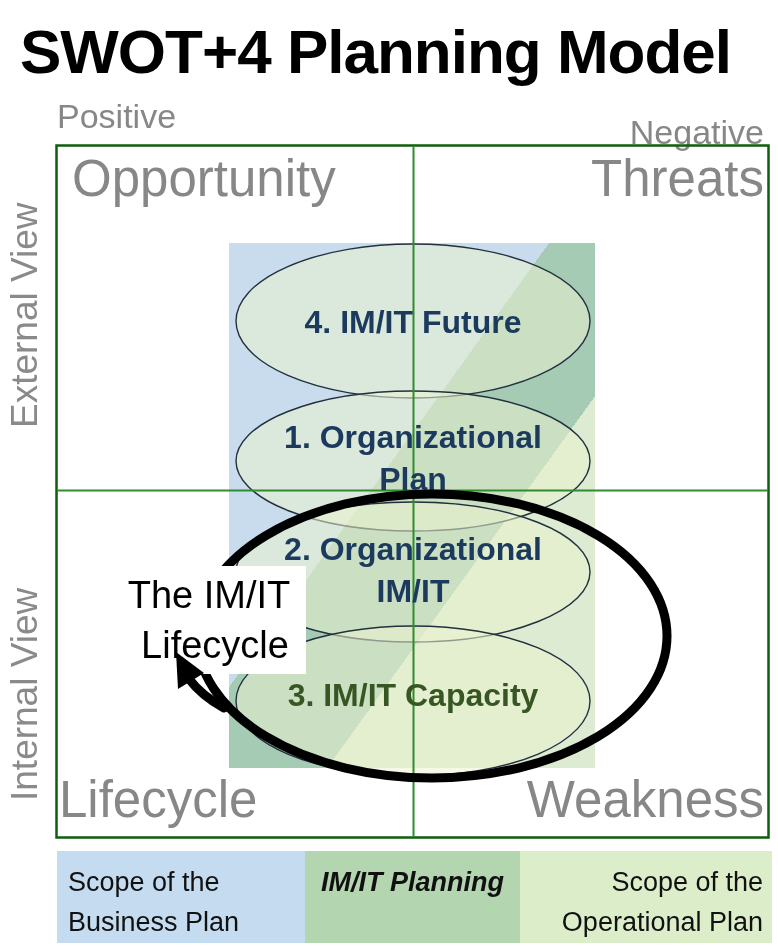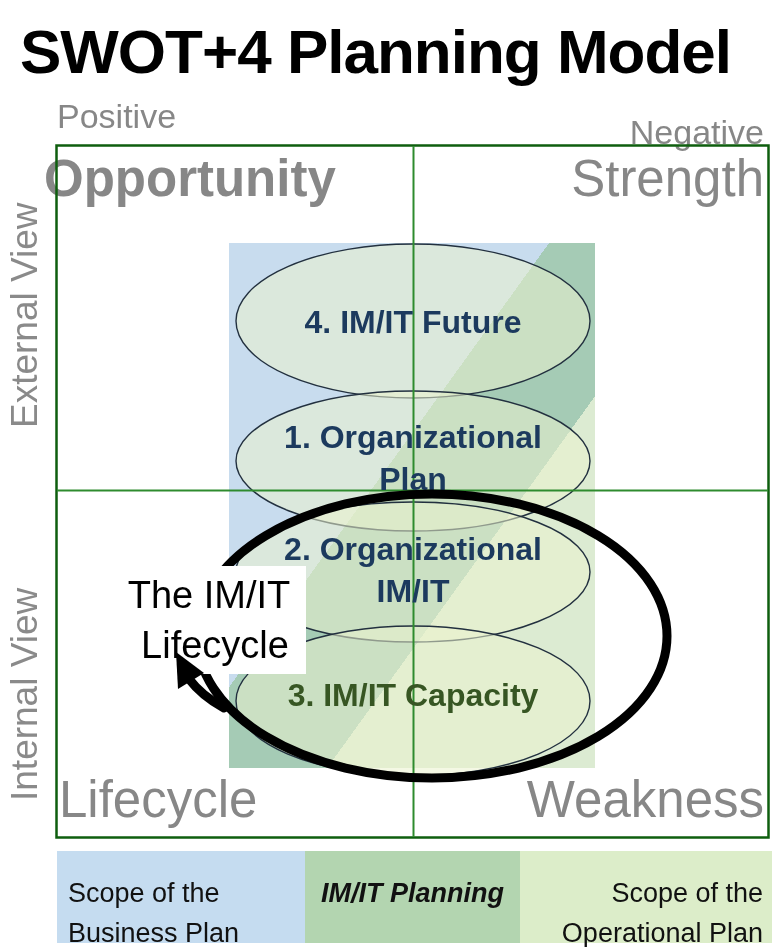--- a/index.html
+++ b/index.html
@@ -13,56 +13,56 @@
     font-size:62px;font-weight:bold;color:#000000;letter-spacing:-1px;white-space:nowrap;
   }
   .axis-label{
     top:97px;font-size:34px;color:#878787;white-space:nowrap;
   }
   .axis-positive{left:57px;}
   .axis-negative{right:14px;text-align:right;margin-top:16px;}
   .corner-label{
     font-size:51px;color:#878787;white-space:nowrap;line-height:1;
   }
-  .corner-tl{left:44px;top:153px;font-weight:bold;}
+  .corner-tl{left:72px;top:153px;}
   .corner-tr{right:14px;top:153px;text-align:right;}
   .corner-bl{left:59px;top:774px;}
   .corner-br{right:14px;top:774px;text-align:left;}
   .side-label{
     left:2px;width:46px;display:flex;align-items:center;justify-content:center;
     writing-mode:vertical-rl;transform:rotate(180deg);
     font-size:37px;color:#8a8a8a;white-space:nowrap;
   }
   .side-external{top:150px;height:330px;}
   .side-internal{top:550px;height:288px;}
   .legend{
     left:57px;top:851px;width:715px;height:92px;display:flex;
   }
   .legend-seg{height:92px;box-sizing:border-box;font-size:27px;color:#111111;
-    padding-top:22px;line-height:40px;}
+    padding-top:11px;line-height:40px;}
   .legend-business{width:248px;background:#c5dcf0;padding-left:11px;text-align:left;}
   .legend-interface{width:215px;background:#b3d5b0;text-align:center;font-weight:bold;font-style:italic;}
   .legend-operational{width:252px;background:#dcedc9;padding-right:9px;text-align:right;}
   svg text{font-family:"Liberation Sans", sans-serif;}
   .ellipse-label{font-size:32px;font-weight:bold;}
   .lifecycle-label{font-size:38px;fill:#000000;}
 </style>
 </head>
 <body>
 
 <div class="abs page-title">SWOT+4 Planning Model</div>
 
 <div class="abs axis-label axis-positive">Positive</div>
 <div class="abs axis-label axis-negative">Negative</div>
 
 <div class="abs side-label side-external">External View</div>
 <div class="abs side-label side-internal">Internal View</div>
 
 <div class="abs corner-label corner-tl">Opportunity</div>
-<div class="abs corner-label corner-tr">Strength</div>
+<div class="abs corner-label corner-tr">Threats</div>
 <div class="abs corner-label corner-bl">Lifecycle</div>
 <div class="abs corner-label corner-br">Weakness</div>
 
 <svg class="abs" style="left:0;top:0;" width="778" height="947" viewBox="0 0 778 947">
   <defs>
     <linearGradient id="bandGrad" gradientUnits="userSpaceOnUse" x1="229" y1="243" x2="719" y2="596">
       <stop offset="0" stop-color="#c8dcee"></stop>
       <stop offset="0.43" stop-color="#c8dcee"></stop>
       <stop offset="0.43" stop-color="#a5cbb5"></stop>
       <stop offset="0.64" stop-color="#a5cbb5"></stop>

